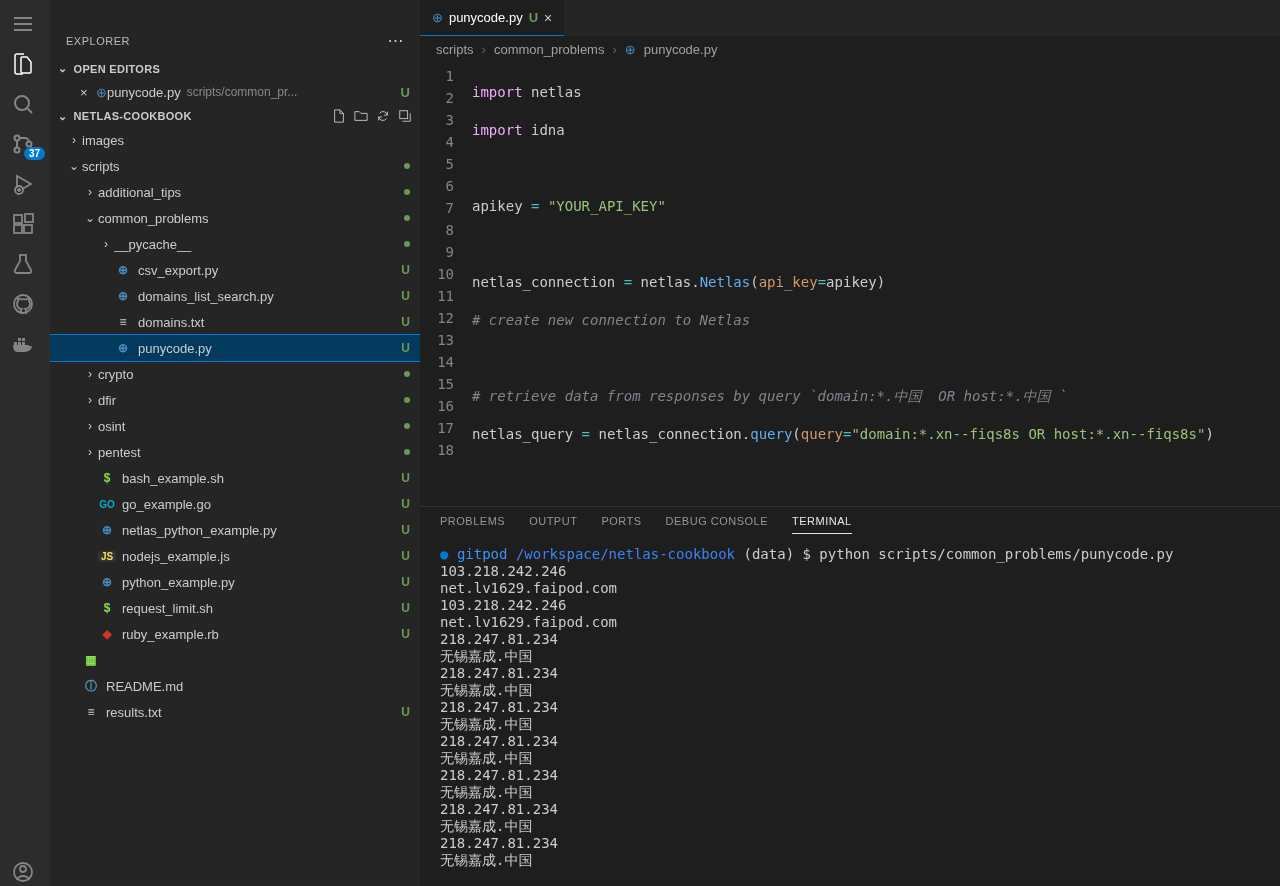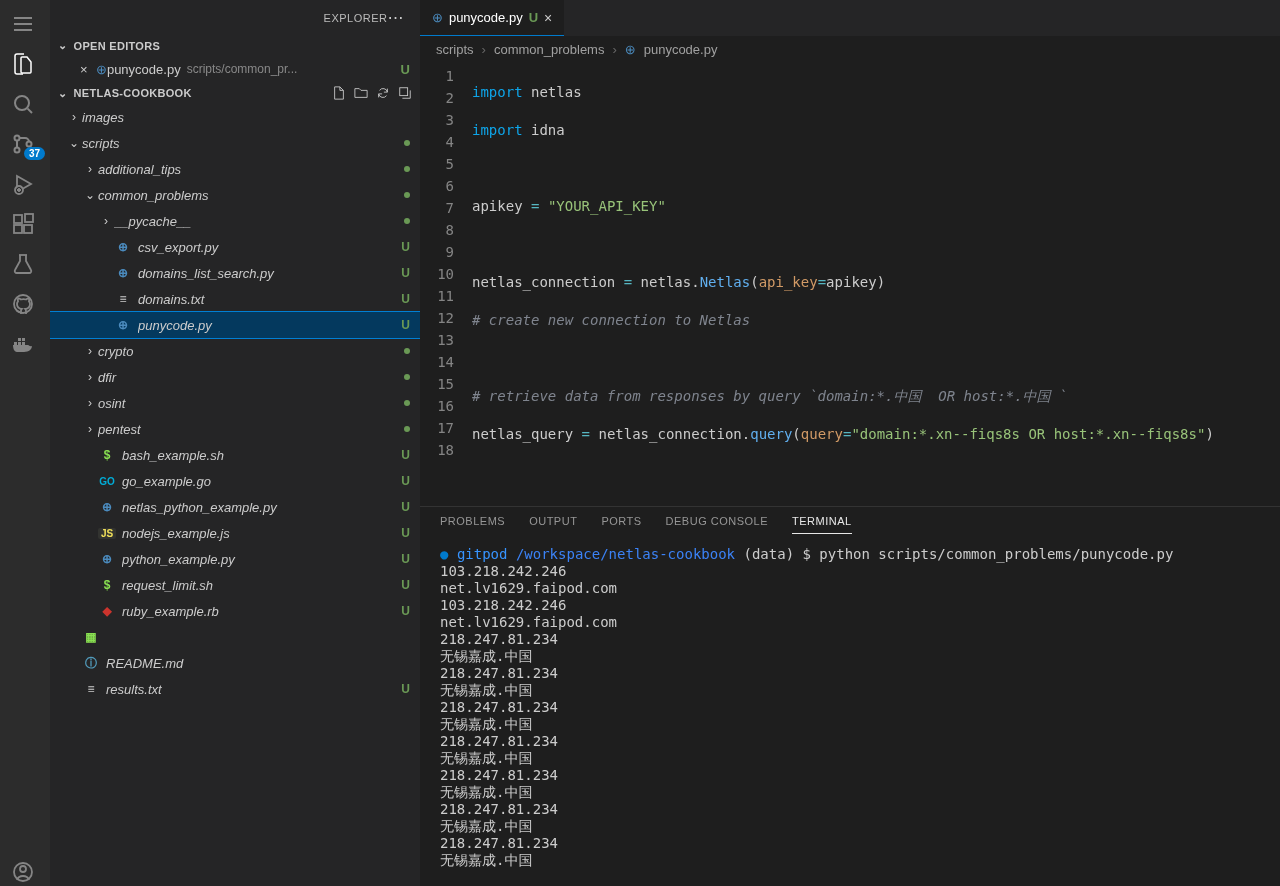--- a/index.html
+++ b/index.html
@@ -5,49 +5,49 @@
 * { margin: 0; padding: 0; box-sizing: border-box; }
 body { font-family: -apple-system, "Segoe UI", sans-serif; background: #1e1e1e; color: #cccccc; height: 886px; width: 1280px; overflow: hidden; font-size: 13px; }
 .app { display: flex; height: 100%; }
 .activity-bar { width: 50px; background: #2c2c2c; display: flex; flex-direction: column; align-items: center; padding-top: 10px; gap: 12px; }
 .activity-bar .icon { width: 28px; height: 28px; display: flex; align-items: center; justify-content: flex-start; color: #858585; cursor: pointer; position: relative; }
 .activity-bar .icon.active { color: #ffffff; }
 .activity-bar .icon svg { width: 24px; height: 24px; }
 .activity-bar .badge { position: absolute; bottom: -2px; right: -6px; background: #007acc; color: #fff; font-size: 10px; border-radius: 10px; padding: 1px 5px; font-weight: 600; }
 .activity-bar .spacer { flex: 1; }
 .sidebar { width: 370px; background: #252526; display: flex; flex-direction: column; }
-.sidebar-header { display: flex; align-items: center; justify-content: flex-end; padding: 8px 16px; color: #bbbbbb; font-size: 11px; letter-spacing: 0.5px; }
+.sidebar-header { display: flex; align-items: center; justify-content: space-between; padding: 8px 16px; color: #bbbbbb; font-size: 11px; letter-spacing: 0.5px; margin-top: 23px; }
 .sidebar-header .title { font-weight: 400; }
 .sidebar-header .dots { font-size: 16px; color: #cccccc; cursor: pointer; }
 .section-header { display: flex; align-items: center; padding: 4px 8px; cursor: pointer; color: #cccccc; font-size: 11px; font-weight: 700; letter-spacing: 0.3px; }
 .section-header .chev { margin-right: 6px; }
 .section-header .actions { margin-left: auto; display: flex; gap: 8px; color: #cccccc; }
 .section-header .actions svg { width: 14px; height: 14px; }
 .tree { flex: 1; overflow: auto; padding-bottom: 10px; }
 .tree-item { display: flex; align-items: center; height: 26px; padding-right: 10px; cursor: pointer; color: #cccccc; position: relative; }
 .tree-item.selected { background: #04395e; outline: 1px solid #007fd4; }
 .tree-item .chev { width: 16px; font-size: 12px; text-align: center; color: #cccccc; }
 .tree-item .ficon { width: 18px; margin-right: 6px; display: flex; align-items: center; justify-content: center; font-size: 12px; font-weight: 600; }
-.tree-item .label { flex: 1; white-space: nowrap; overflow: hidden; text-overflow: ellipsis; font-style: italic; }
+.tree-item .label { flex: 1; white-space: nowrap; overflow: hidden; text-overflow: ellipsis; }
 .tree-item .status { color: #6a9955; font-weight: 600; font-size: 12px; margin-left: 6px; }
 .tree-item .dot { width: 6px; height: 6px; border-radius: 50%; background: #6a9955; margin-left: 6px; }
 .main { flex: 1; display: flex; flex-direction: column; background: #1e1e1e; min-width: 0; }
 .tabs { display: flex; background: #252526; height: 36px; }
 .tab { display: flex; align-items: center; padding: 0 12px; background: #1e1e1e; color: #ffffff; border-bottom: 1px solid #1e1e1e; gap: 6px; position: relative; }
 .tab.active::after { content:""; position:absolute; bottom:-1px; left:0; right:0; height:1px; background:#007acc; }
 .tab .close { color: #cccccc; font-size: 14px; cursor: pointer; }
 .tab .mod { color: #6a9955; font-weight: 600; }
 .breadcrumb { padding: 6px 16px; color: #a0a0a0; font-size: 13px; display: flex; align-items: center; gap: 8px; }
 .breadcrumb .sep { color: #666; }
 .editor { flex: 1; display: flex; font-family: "SF Mono", Menlo, Consolas, monospace; font-size: 14px; overflow: hidden; }
 .gutter { width: 52px; text-align: right; color: #858585; padding-right: 18px; padding-top: 2px; }
 .gutter div { height: 22px; line-height: 22px; }
 .code { flex: 1; padding-top: 2px; white-space: pre; overflow-x: auto; }
 .code div { height: 22px; line-height: 22px; }
-.kw { color: #0ea5e9; }
+.kw { color: #f0abfc; }
 .str { color: #98c379; }
 .fn { color: #61afef; }
 .cm { color: #7f848e; font-style: italic; }
 .id { color: #d19a66; }
 .def { color: #cccccc; }
 .op { color: #56b6c2; }
 .panel { height: 380px; border-top: 1px solid #333; display: flex; flex-direction: column; }
 .panel-tabs { display: flex; gap: 24px; padding: 8px 20px; font-size: 11px; letter-spacing: 0.5px; color: #969696; }
 .panel-tabs .ptab { cursor: pointer; padding-bottom: 6px; }
 .panel-tabs .ptab.active { color: #e7e7e7; border-bottom: 1px solid #e7e7e7; }

